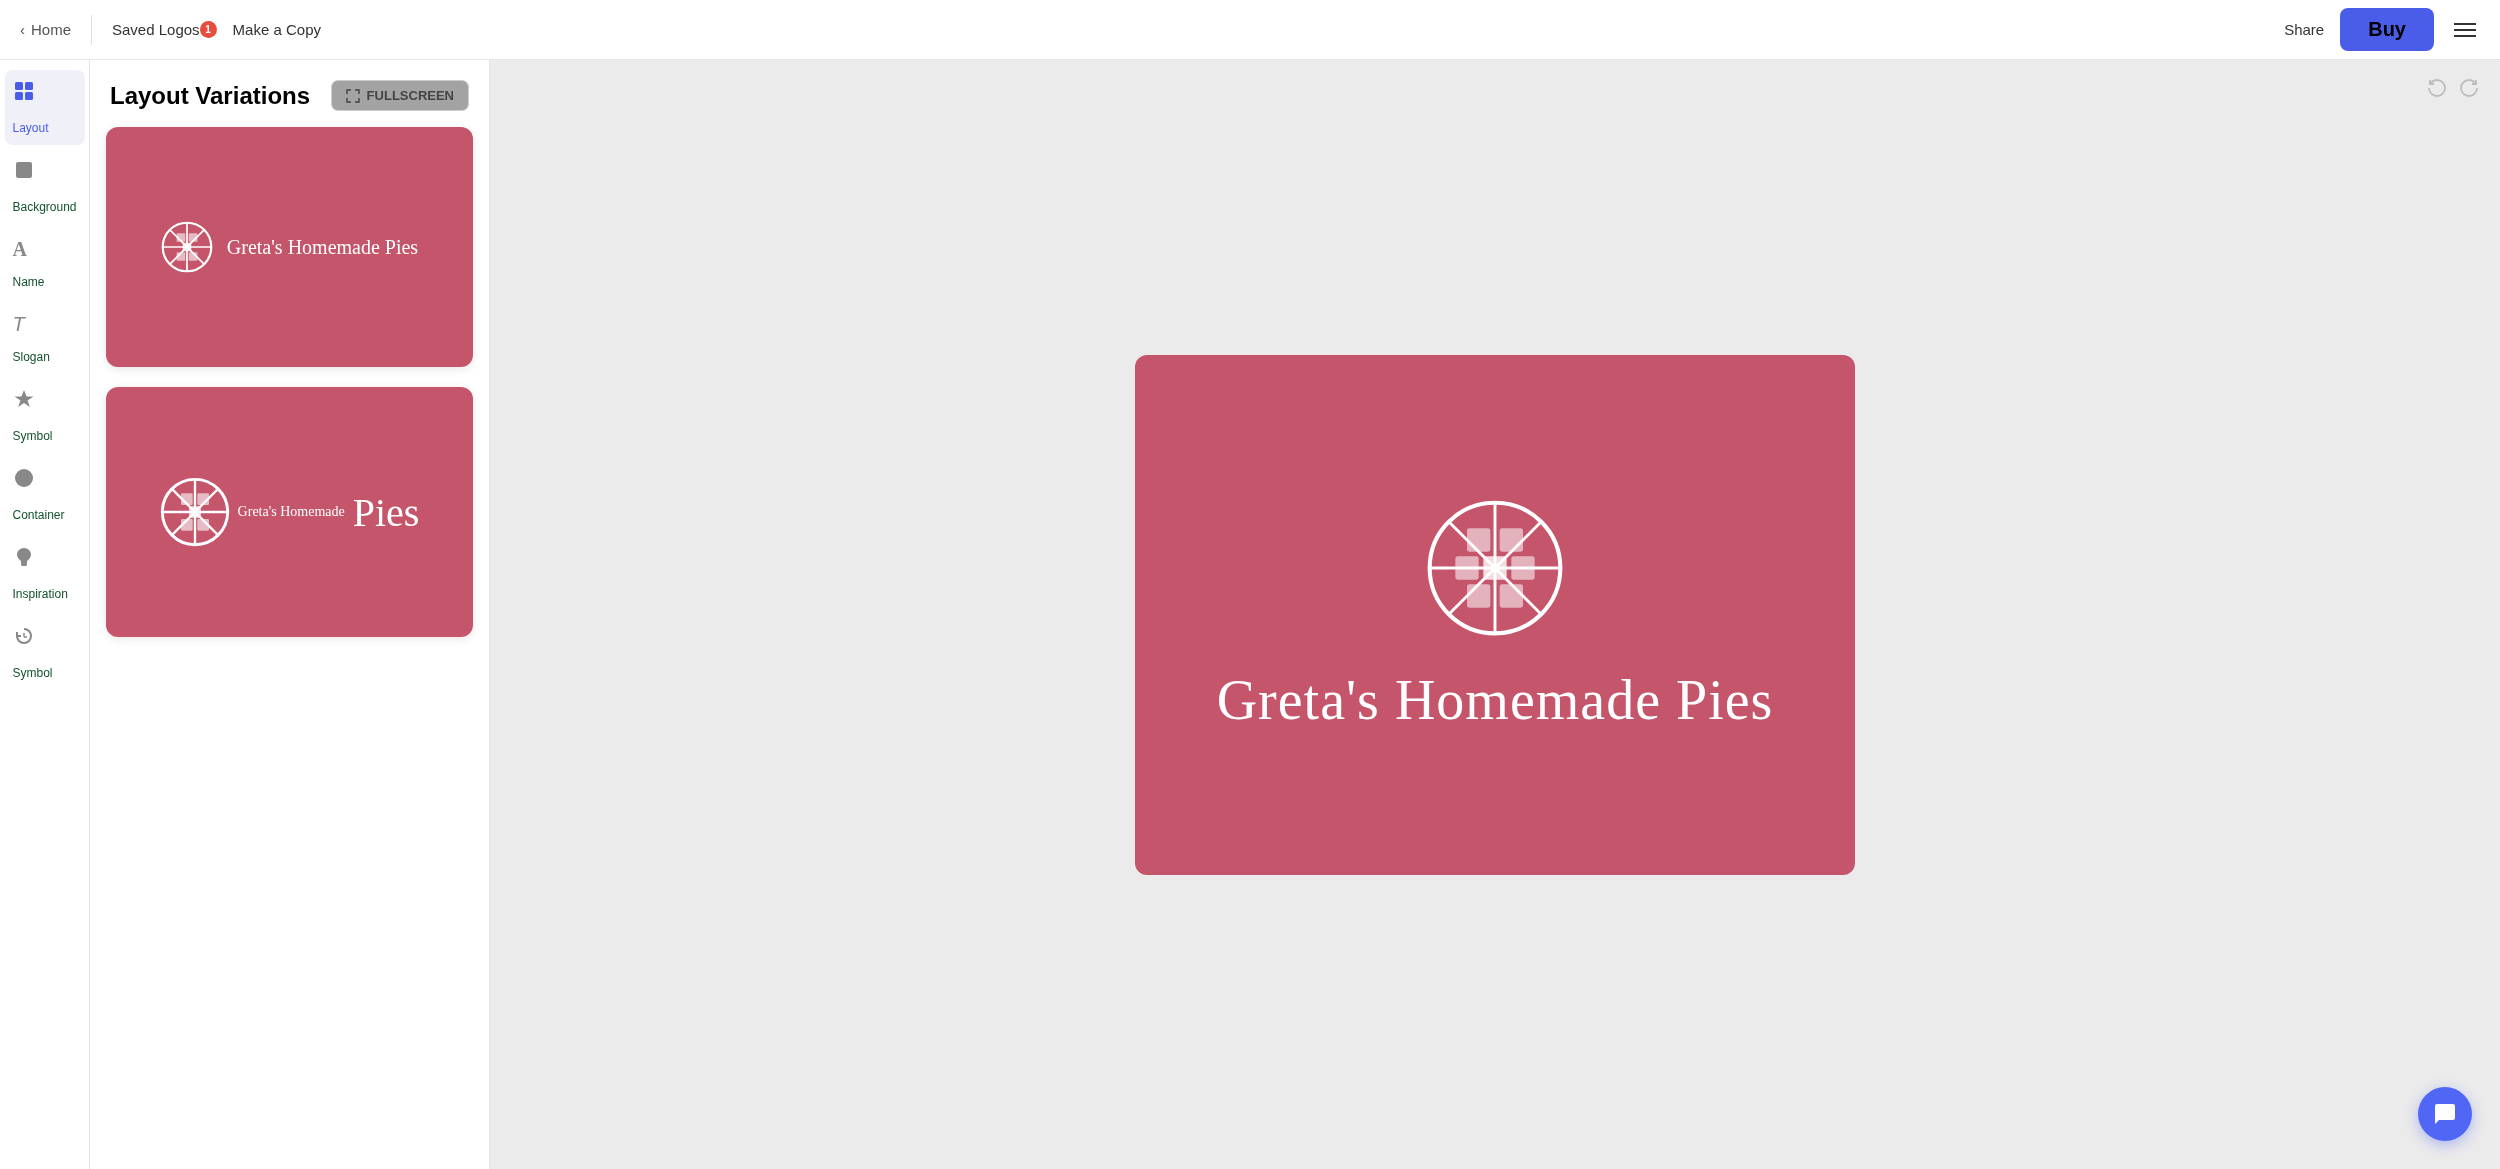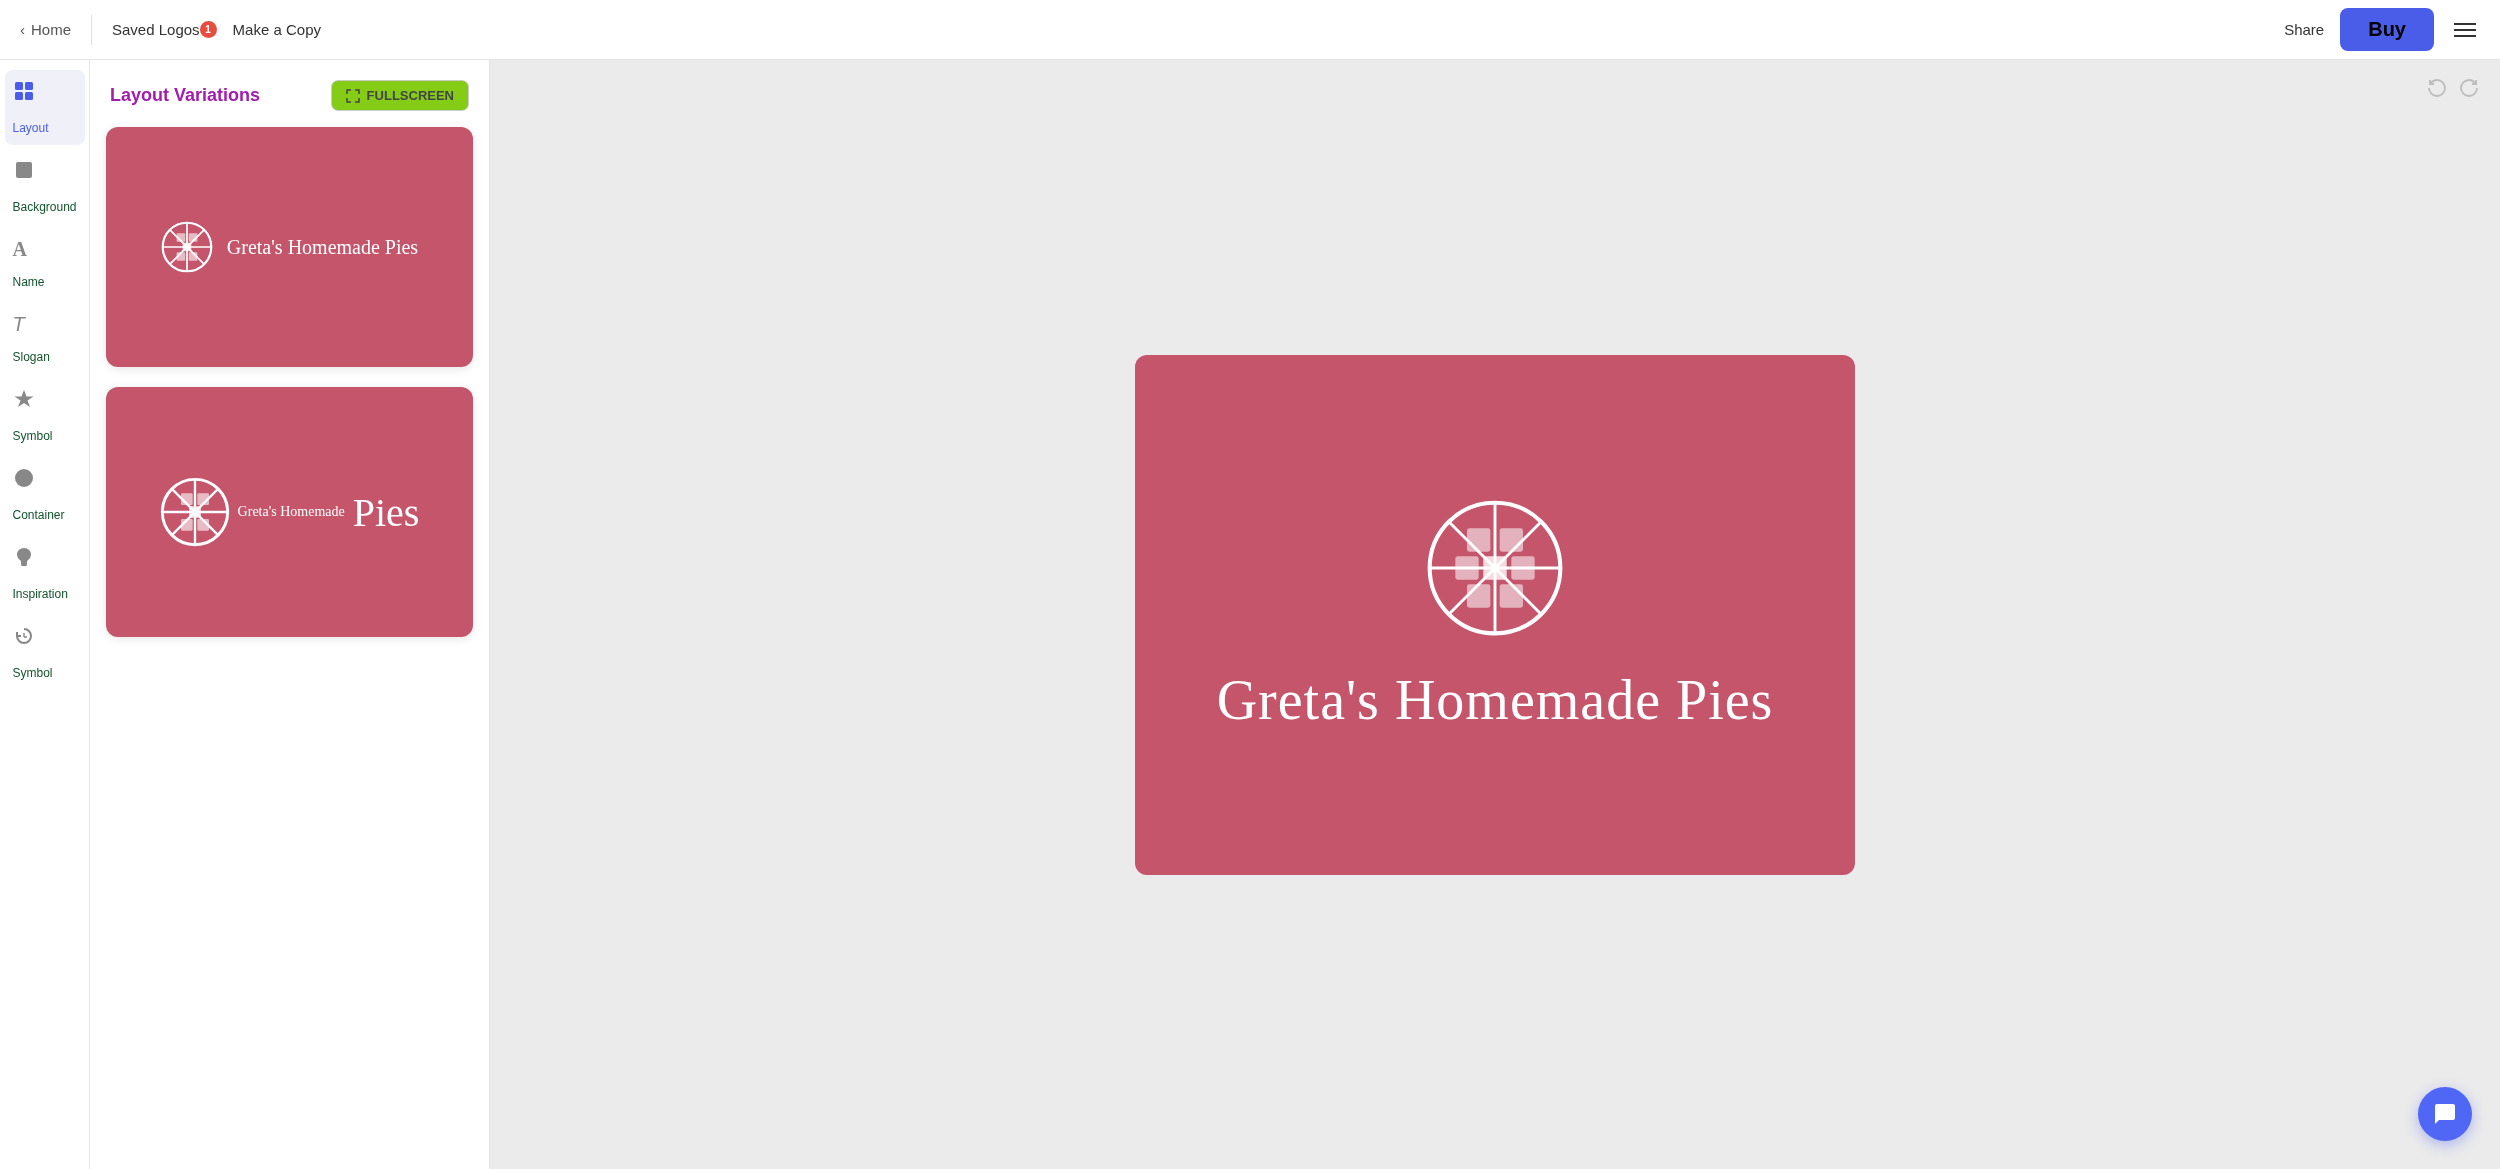--- a/index.html
+++ b/index.html
@@ -90,27 +90,27 @@
       background: #fff;
       border-right: 1px solid #e5e5e5;
       overflow-y: auto;
       flex-shrink: 0;
     }
     .panel-header {
       display: flex; align-items: center; justify-content: space-between;
       padding: 20px 20px 16px 20px;
     }
     .panel-title {
-      font-size: 18px; font-weight: 700; color: #a21caf;
+      font-size: 24px; font-weight: 700; color: #000000;
     }
     .fullscreen-btn {
       display: flex; align-items: center; gap: 7px;
       border: 1.5px solid #ccc; border-radius: 7px;
       padding: 7px 14px; font-size: 13px; font-weight: 600;
-      color: #444; background: #84cc16; cursor: pointer;
+      color: #444; background: #a3a3a3; cursor: pointer;
     }
     .panel-items {
       padding: 0 16px 20px 16px;
       display: flex; flex-direction: column; gap: 20px;
     }
 
     
     .logo-card {
       border-radius: 12px;
       overflow: hidden;

